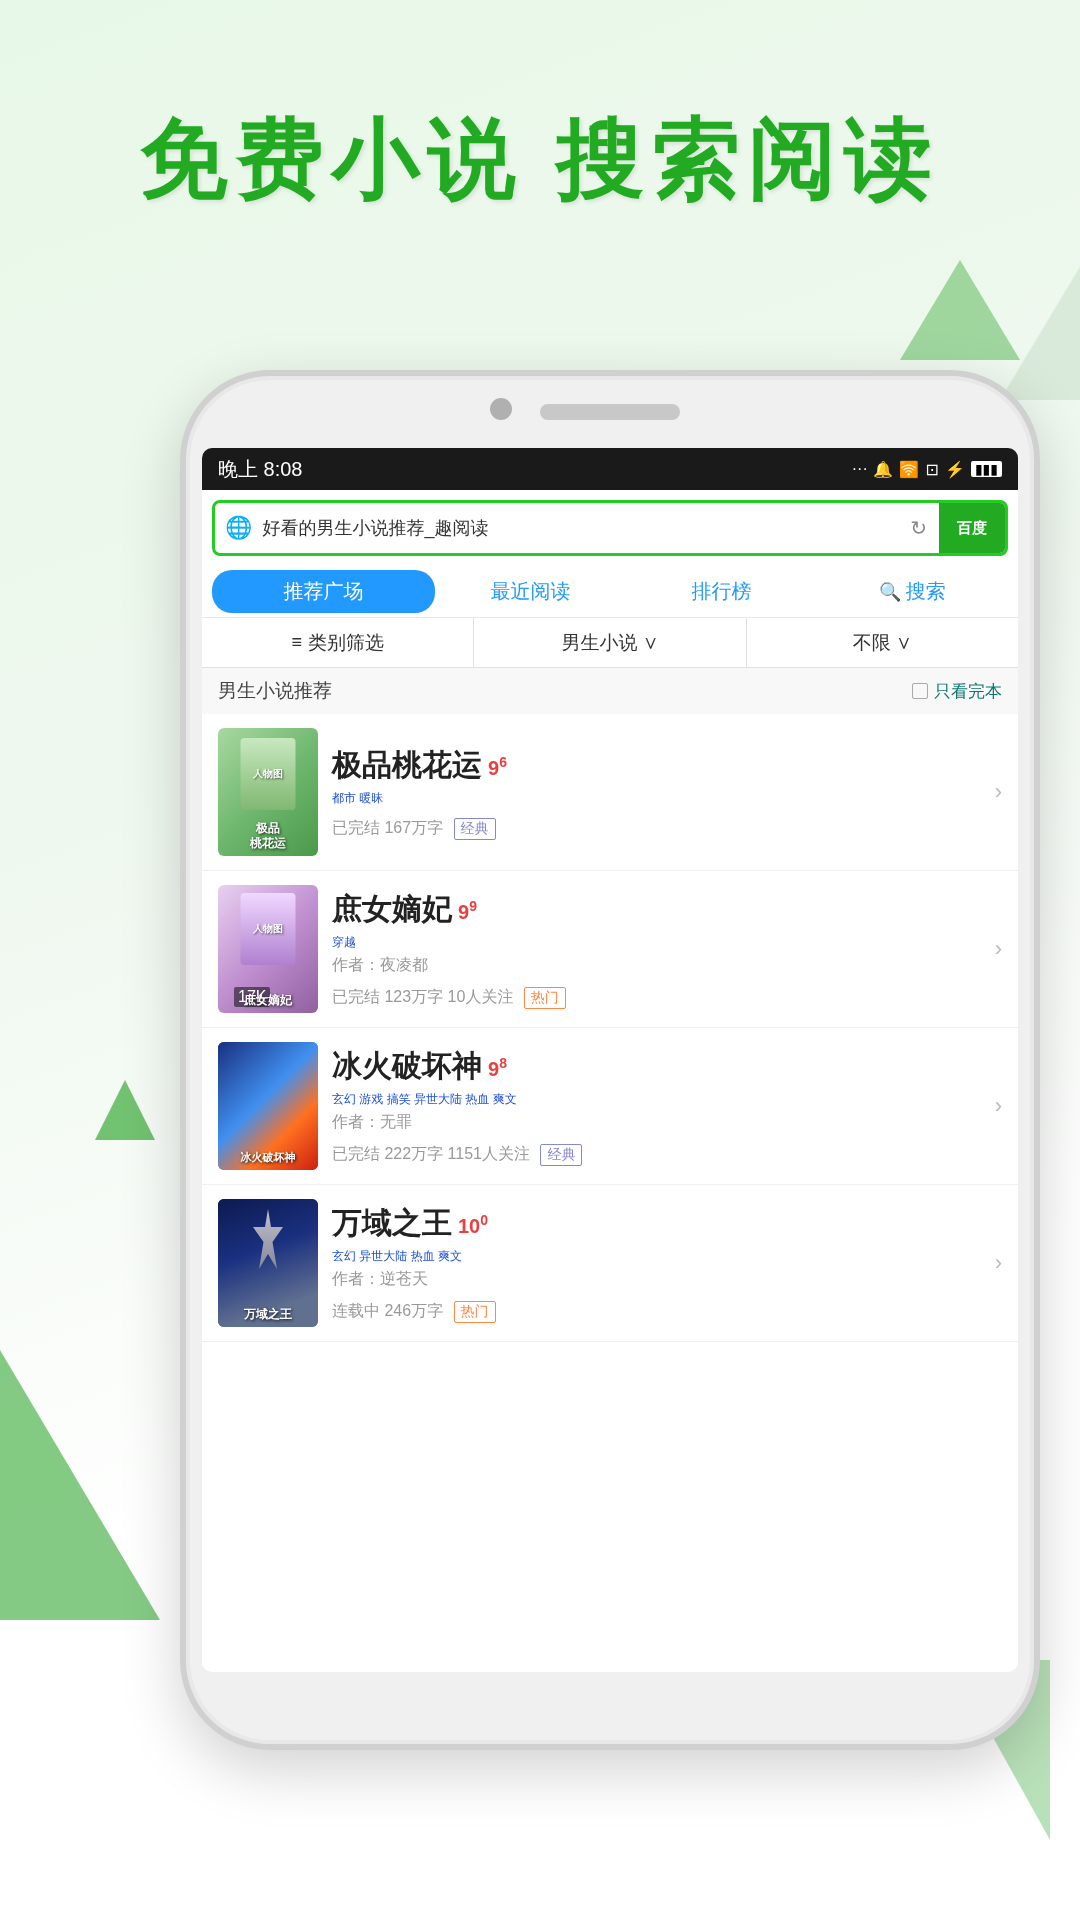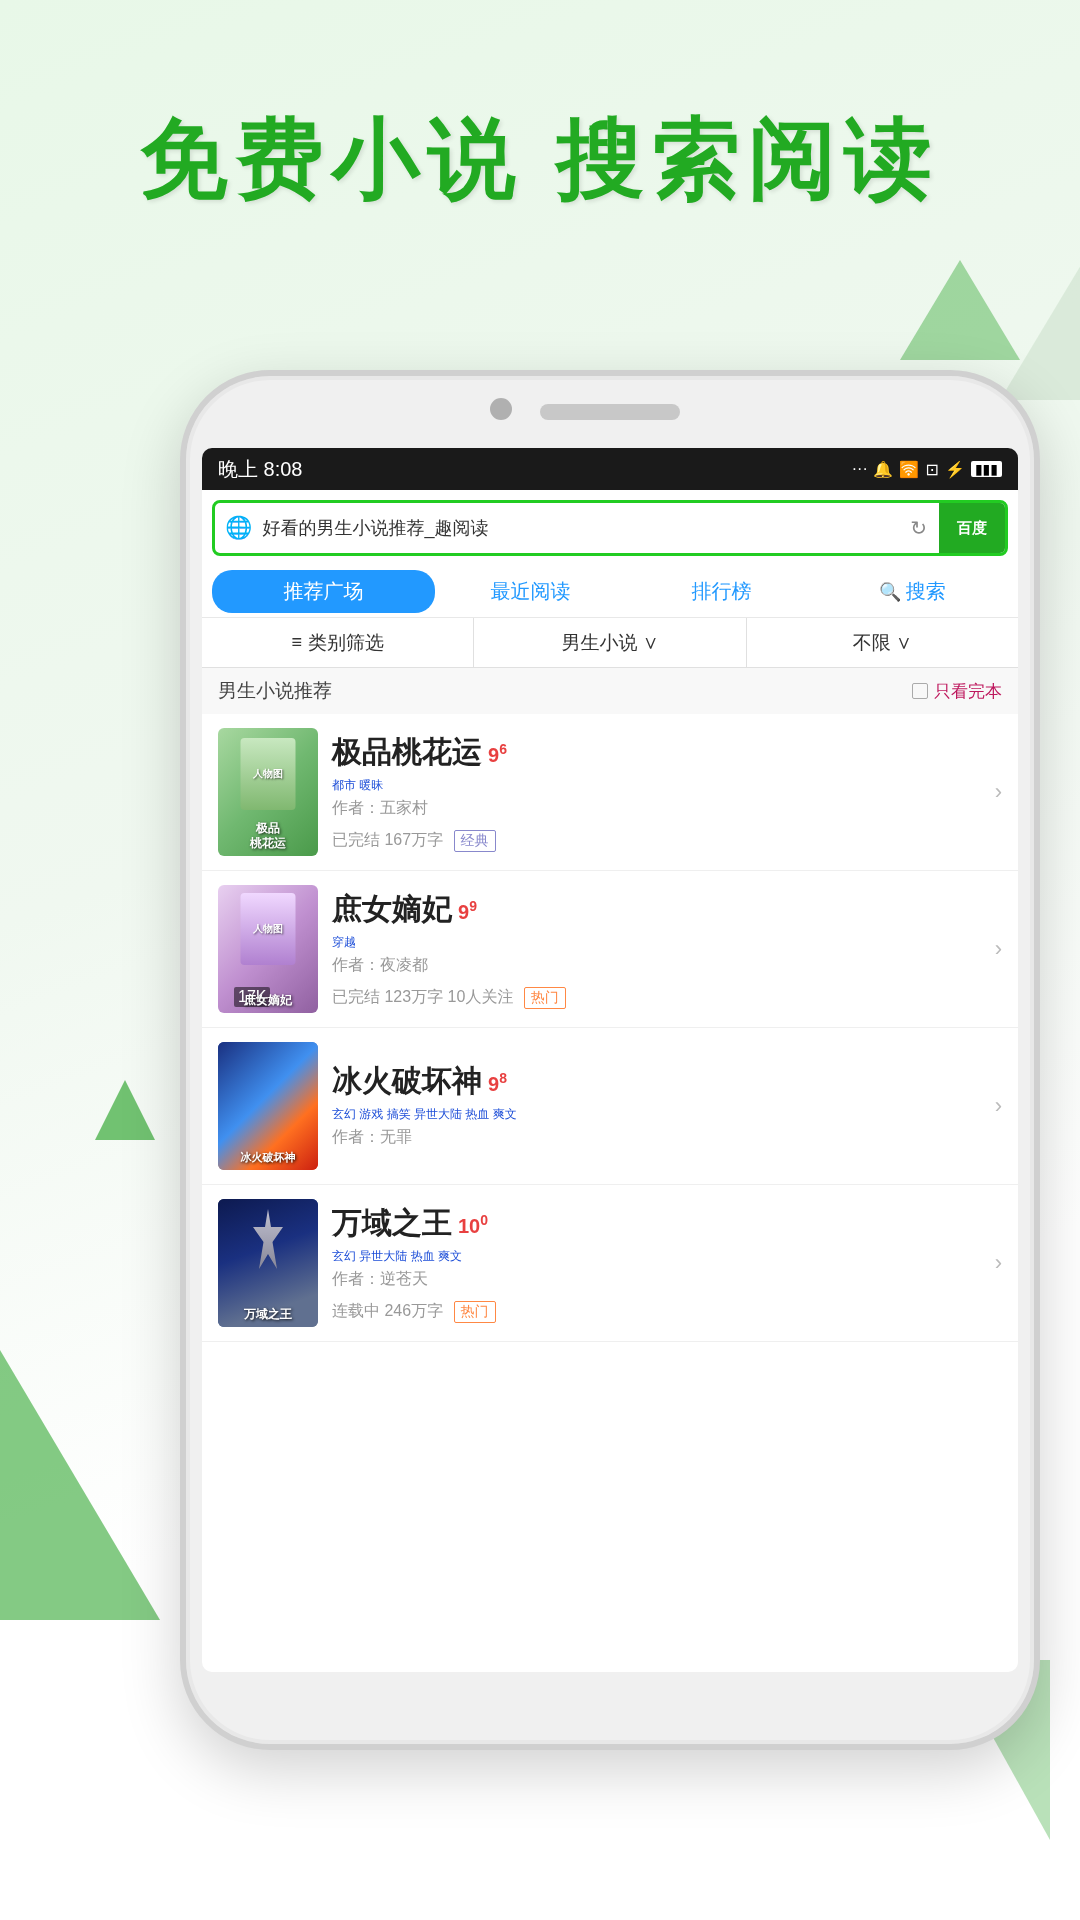--- a/index.html
+++ b/index.html
@@ -237,21 +237,21 @@
 
     
     .section-header {
       display: flex;
       align-items: center;
       justify-content: space-between;
       padding: 10px 16px;
       background: #f8f8f8;
     }
     .section-title { font-size: 19px; color: #444; }
-    .section-filter { display: flex; align-items: center; gap: 6px; font-size: 17px; color: #be185d; }
+    .section-filter { display: flex; align-items: center; gap: 6px; font-size: 17px; color: #0f766e; }
     .checkbox-empty {
       width: 16px;
       height: 16px;
       border: 1.5px solid #aaa;
       display: inline-block;
       border-radius: 2px;
     }
 
     
     .book-list { overflow: hidden; }
@@ -403,21 +403,20 @@
               <span style="color:white;font-size:10px;text-align:center;font-weight:bold;text-shadow:1px 1px 2px rgba(0,0,0,0.6);">人物图</span>
             </div>
             <div class="cover-text" style="font-size:12px;font-weight:bold;color:#fff;text-shadow:1px 1px 3px rgba(0,0,0,0.8);">极品<br>桃花运</div>
           </div>
           <div class="book-info">
             <div class="book-title-row">
               <span class="book-title">极品桃花运</span>
               <span class="book-rating">9<sup>6</sup></span>
             </div>
             <div class="book-genre">都市 暖昧</div>
-            <div class="book-author">作者：五家村</div>
             <div class="book-meta">
               <span>已完结 167万字</span>
               <span class="book-tag classic">经典</span>
             </div>
           </div>
           <span class="book-arrow">›</span>
         </div>
 
         <div class="book-item">
           <div class="book-cover cover2">
@@ -447,20 +446,24 @@
             <div style="position:absolute;inset:0;background:linear-gradient(135deg,#1a3080 0%,#4090f0 45%,#ff7020 70%,#cc2010 100%);"></div>
             <div class="cover-text" style="font-size:11px;font-weight:bold;color:#fff;text-shadow:1px 1px 3px rgba(0,0,0,0.9);z-index:1;position:absolute;bottom:6px;left:0;right:0;text-align:center;">冰火破坏神</div>
           </div>
           <div class="book-info">
             <div class="book-title-row">
               <span class="book-title">冰火破坏神</span>
               <span class="book-rating">9<sup>8</sup></span>
             </div>
             <div class="book-genre">玄幻 游戏 搞笑 异世大陆 热血 爽文</div>
             <div class="book-author">作者：无罪</div>
+            <div class="book-meta">
+              <span>已完结 222万字 1151人关注</span>
+              <span class="book-tag classic">经典</span>
+            </div>
           </div>
           <span class="book-arrow">›</span>
         </div>
 
         <div class="book-item">
           <div class="book-cover cover4">
             <div style="position:absolute;inset:0;background:linear-gradient(160deg,#0d1a50 0%,#1a3080 40%,#607090 80%);"></div>
             <div style="position:absolute;top:10px;left:50%;transform:translateX(-50%);width:30px;height:60px;background:linear-gradient(180deg,#c0c0d0,#888898);border-radius:2px;clip-path:polygon(50% 0%,60% 30%,100% 30%,65% 55%,80% 100%,50% 75%,20% 100%,35% 55%,0% 30%,40% 30%);"></div>
             <div class="cover-text" style="font-size:12px;font-weight:bold;color:#fff;text-shadow:1px 1px 3px rgba(0,0,0,0.9);z-index:1;position:absolute;bottom:6px;left:0;right:0;text-align:center;">万域之王</div>
           </div>

